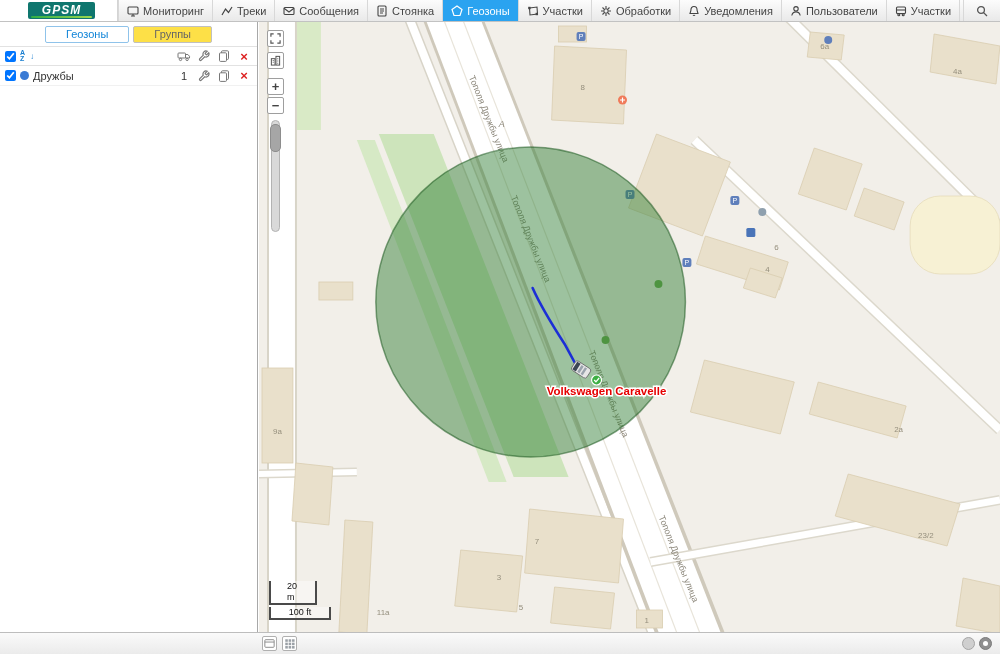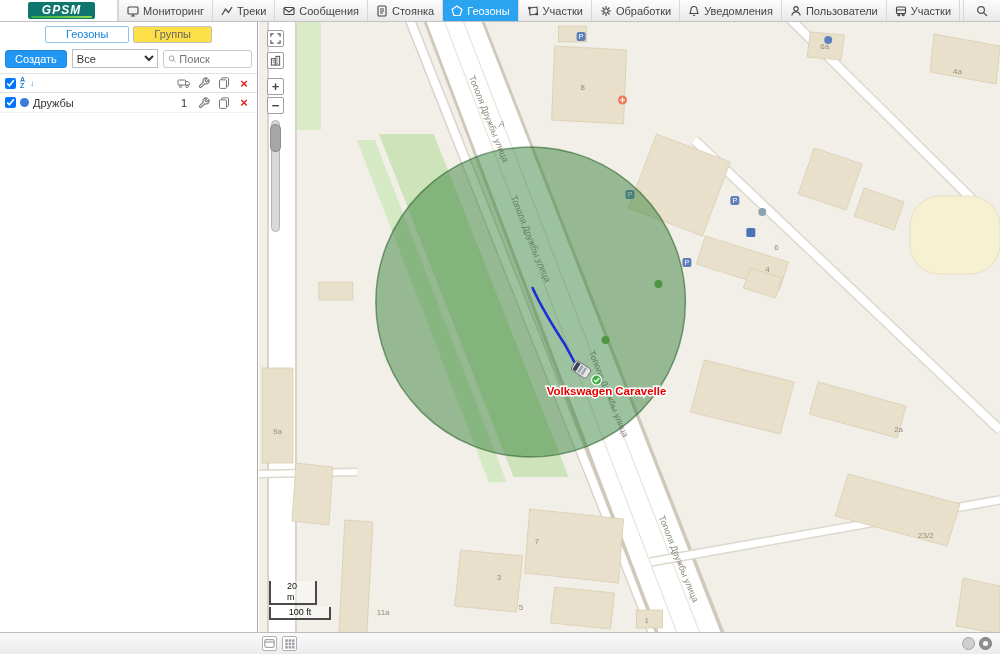--- a/index.html
+++ b/index.html
@@ -165,33 +165,20 @@
         </svg>
     </div>
   </div>
 </div>
 
 <div class="sidebar">
   <div class="tabs">
     <div class="tab active">Геозоны</div>
     <div class="tab">Группы</div>
   </div>
-  <div class="controls">
-    <button class="btn-create">Создать</button>
-    <select class="filter">
-      <option>Все</option>
-    </select>
-    <div class="search-box">
-      <svg viewBox="0 0 12 12" width="10" height="10" fill="none" stroke="#999" stroke-width="1.3">
-          <circle cx="5" cy="5" r="3.4"></circle>
-          <path d="M7.6 7.6L11 11"></path>
-        </svg>
-      <input type="text" placeholder="Поиск" style="">
-    </div>
-  </div>
   <div class="list-header">
     <input type="checkbox" class="cb" checked="" style="">
     <div class="sort">
       <span>A</span>
       <span>Z</span>
     </div>
     <span class="sort-arrow">↓</span>
     <div class="spacer"></div>
     <div class="icon-slot">
       <svg viewBox="0 0 13 12" width="14" height="12" fill="none" stroke="#777" stroke-width="1">

